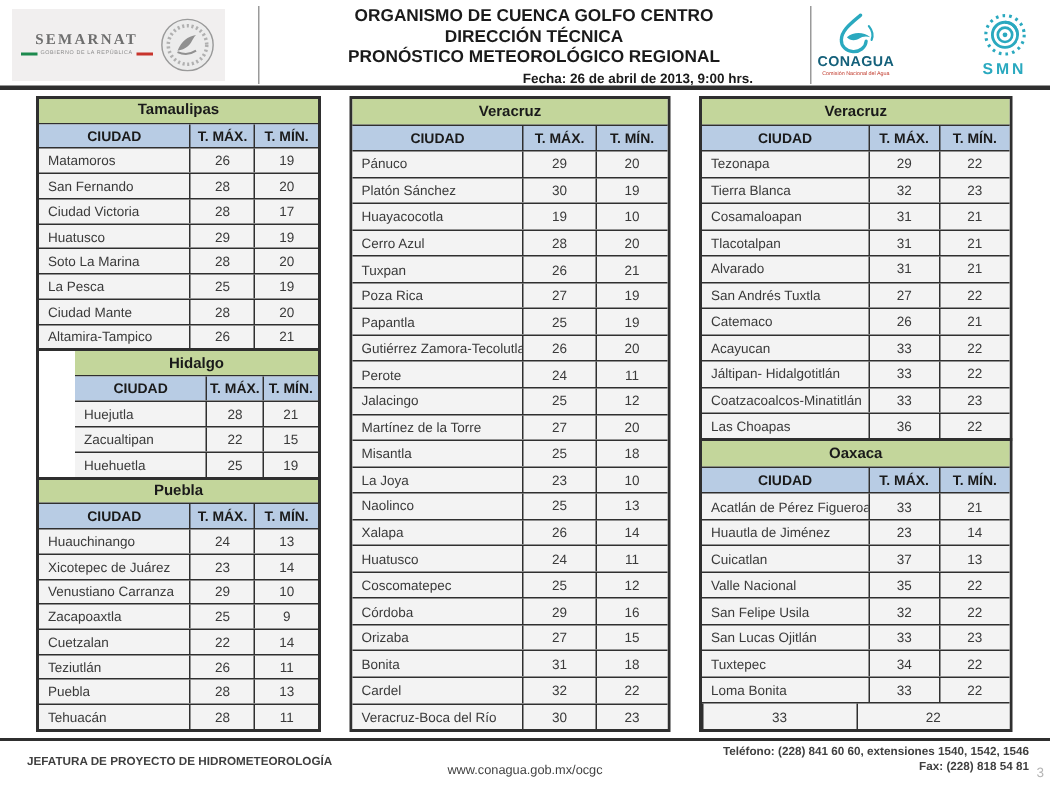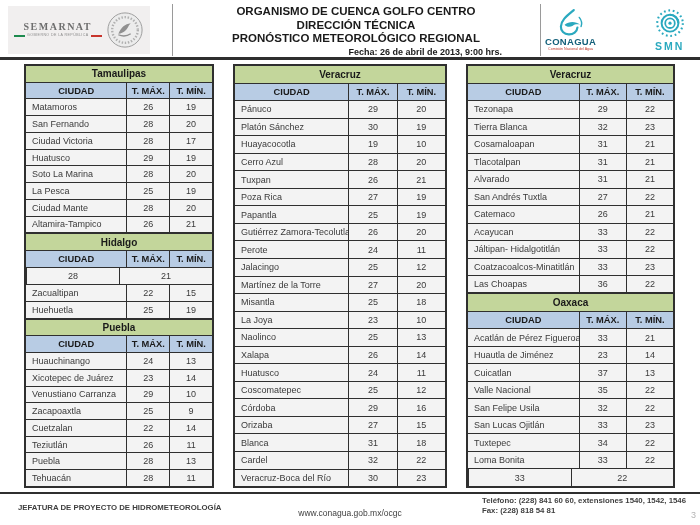--- a/index.html
+++ b/index.html
@@ -73,21 +73,21 @@
   .cell{display:flex;align-items:center;min-width:0;overflow:hidden;white-space:nowrap;}
   .cell.city{flex:0 0 54%;padding-left:6px;}
   .cell.temp{flex:1;justify-content:center;border-left:1px solid var(--line);}
   .head-row .cell{background:var(--blue);font-weight:bold;font-size:9.3px;color:#1a1a1a;}
   .head-row .cell.city{justify-content:center;padding-left:0;}
   .data-row{background:var(--rowbg);font-size:9px;color:#3a3a3a;}
   
   .f-rule{position:absolute;top:492px;left:0;right:0;height:2px;background:var(--line);}
   .f-left{position:absolute;left:18px;top:503px;font-size:7.8px;font-weight:bold;color:#3f3f3f;}
   .f-center{position:absolute;left:0;right:0;top:508px;text-align:center;font-size:8.5px;font-weight:normal;color:#3f3f3f;}
-  .f-right{position:absolute;right:14px;top:496px;text-align:left;font-size:7.8px;font-weight:bold;color:#3f3f3f;line-height:10px;}
+  .f-right{position:absolute;right:14px;top:496px;text-align:right;font-size:7.8px;font-weight:bold;color:#3f3f3f;line-height:10px;}
   .f-page{position:absolute;right:4px;top:510px;font-size:9px;color:#b5b5b5;}
 </style>
 </head>
 <body>
 
 <div class="header">
   <div class="h-left">
     <div class="semarnat">
       <span class="name">SEMARNAT</span>
       <span class="subrow">
@@ -179,28 +179,29 @@
           <div class="cell city">Ciudad Mante</div>
           <div class="cell temp">28</div>
           <div class="cell temp">20</div>
         </div>
         <div class="row data-row">
           <div class="cell city">Altamira-Tampico</div>
           <div class="cell temp">26</div>
           <div class="cell temp">21</div>
         </div>
       </div>
-      <div class="stable" style="flex-grow: 5;">
+      <div class="stable" style="flex-grow: 5; padding-left: 24px;">
         <div class="row state-row">Hidalgo</div>
         <div class="row head-row">
           <div class="cell city">CIUDAD</div>
           <div class="cell temp">T. MÁX.</div>
           <div class="cell temp">T. MÍN.</div>
         </div>
         <div class="row data-row">
+          <div class="cell city">Huejutla</div>
           <div class="cell temp">28</div>
           <div class="cell temp">21</div>
         </div>
         <div class="row data-row">
           <div class="cell city">Zacualtipan</div>
           <div class="cell temp">22</div>
           <div class="cell temp">15</div>
         </div>
         <div class="row data-row">
           <div class="cell city">Huehuetla</div>
@@ -354,21 +355,21 @@
           <div class="cell city">Córdoba</div>
           <div class="cell temp">29</div>
           <div class="cell temp">16</div>
         </div>
         <div class="row data-row">
           <div class="cell city">Orizaba</div>
           <div class="cell temp">27</div>
           <div class="cell temp">15</div>
         </div>
         <div class="row data-row">
-          <div class="cell city">Blanca</div>
+          <div class="cell city">Bonita</div>
           <div class="cell temp">31</div>
           <div class="cell temp">18</div>
         </div>
         <div class="row data-row">
           <div class="cell city">Cardel</div>
           <div class="cell temp">32</div>
           <div class="cell temp">22</div>
         </div>
         <div class="row data-row">
           <div class="cell city">Veracruz-Boca del Río</div>

